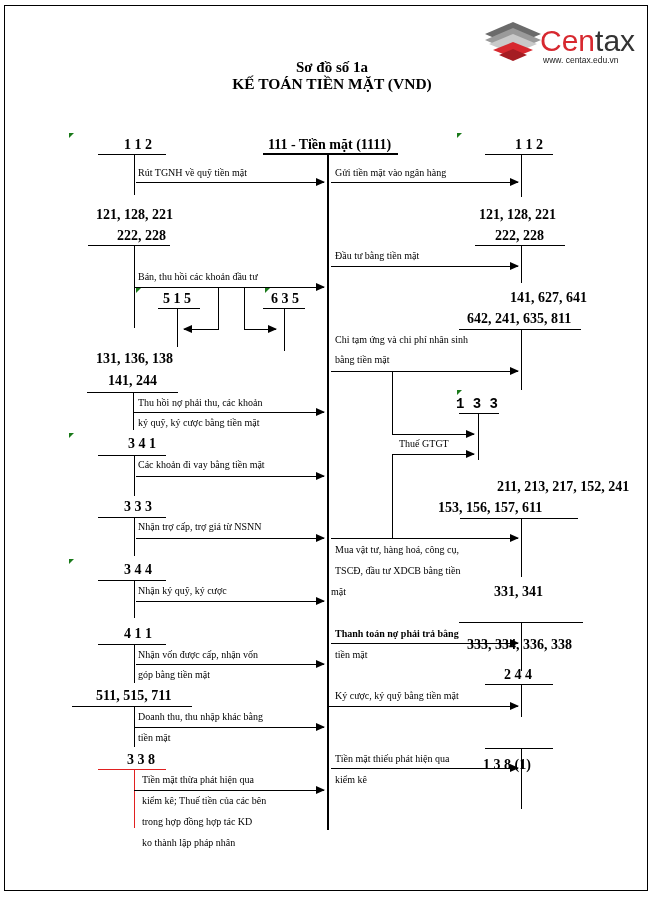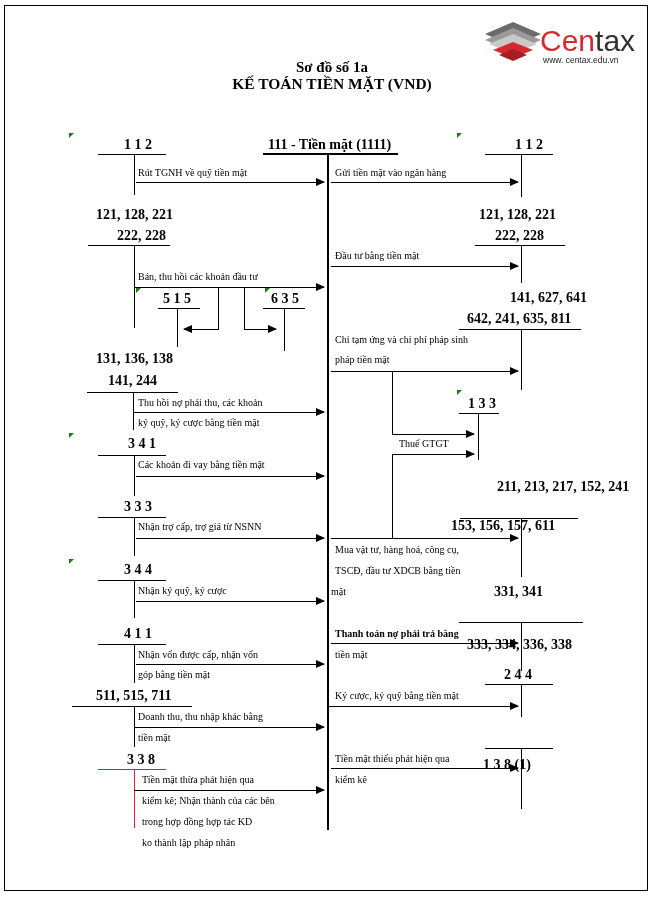--- a/index.html
+++ b/index.html
@@ -115,56 +115,56 @@
 <div class="vl" style="left:134px;top:707px;height:40px;"></div>
 <div class="t" style="left:138px;top:709px;">Doanh thu, thu nhập khác bằng</div>
 <div class="arr" style="left:134px;top:727px;width:190px;"></div>
 <div class="t" style="left:138px;top:730px;">tiền mặt</div>
 
 <div class="t b" style="left:127px;top:752px;">3 3 8</div>
 <div class="hl red" style="left:98px;top:769px;width:68px;"></div>
 <div class="vl red" style="left:134px;top:770px;height:58px;"></div>
 <div class="t" style="left:142px;top:772px;">Tiền mặt thừa phát hiện qua</div>
 <div class="arr" style="left:134px;top:790px;width:190px;"></div>
-<div class="t" style="left:142px;top:793px;">kiểm kê; Nhận thành của các bên</div>
+<div class="t" style="left:142px;top:793px;">kiểm kê; Thuế tiền của các bên</div>
 <div class="t" style="left:142px;top:814px;">trong hợp đồng hợp tác KD</div>
 <div class="t" style="left:142px;top:835px;">ko thành lập pháp nhân</div>
 
 <div class="t b" style="left:515px;top:137px;">1 1 2</div>
 <div class="hl" style="left:485px;top:154px;width:68px;"></div>
 <div class="vl" style="left:521px;top:155px;height:42px;"></div>
 <div class="t" style="left:335px;top:165px;">Gửi tiền mặt vào ngân hàng</div>
 <div class="arr" style="left:331px;top:182px;width:187px;"></div>
 
 <div class="t b" style="left:479px;top:207px;">121, 128, 221</div>
 <div class="t b" style="left:495px;top:228px;">222, 228</div>
 <div class="hl" style="left:475px;top:245px;width:90px;"></div>
 <div class="vl" style="left:521px;top:246px;height:37px;"></div>
 <div class="t" style="left:335px;top:248px;">Đầu tư bằng tiền mặt</div>
 <div class="arr" style="left:331px;top:266px;width:187px;"></div>
 
 <div class="t b" style="left:483px;top:290px;margin-left:27px;">141, 627, 641</div>
 <div class="t b" style="left:467px;top:311px;">642, 241, 635, 811</div>
 <div class="hl" style="left:459px;top:329px;width:122px;"></div>
 <div class="vl" style="left:521px;top:330px;height:60px;"></div>
-<div class="t" style="left:335px;top:332px;">Chi tạm ứng và chi phí pháp sinh</div>
-<div class="t" style="left:335px;top:352px;">pháp tiền mặt</div>
+<div class="t" style="left:335px;top:332px;">Chi tạm ứng và chi phí nhân sinh</div>
+<div class="t" style="left:335px;top:352px;">bằng tiền mặt</div>
 <div class="arr" style="left:331px;top:371px;width:187px;"></div>
 
 <div class="vl" style="left:392px;top:372px;height:62px;"></div>
-<div class="t b" style="left:468px;top:396px;">1 3 3</div>
+<div class="t b" style="left:456px;top:396px;font-family:Liberation Mono, monospace;">1 3 3</div>
 <div class="hl" style="left:459px;top:413px;width:40px;"></div>
 <div class="vl" style="left:478px;top:414px;height:46px;"></div>
 <div class="arr" style="left:392px;top:434px;width:82px;"></div>
 <div class="t" style="left:399px;top:436px;">Thuế GTGT</div>
 <div class="arr" style="left:392px;top:454px;width:82px;"></div>
 <div class="vl" style="left:392px;top:454px;height:85px;"></div>
 
 <div class="t b" style="left:463px;top:479px;margin-left:34px;">211, 213, 217, 152, 241</div>
-<div class="t b" style="left:451px;top:500px;margin-top:18px;">153, 156, 157, 611</div>
+<div class="t b" style="left:438px;top:500px;">153, 156, 157, 611</div>
 <div class="hl" style="left:460px;top:518px;width:118px;"></div>
 <div class="vl" style="left:521px;top:519px;height:58px;"></div>
 <div class="arr" style="left:331px;top:538px;width:187px;"></div>
 <div class="t" style="left:335px;top:542px;">Mua vật tư, hàng hoá, công cụ,</div>
 <div class="t" style="left:335px;top:563px;">TSCĐ, đầu tư XDCB bằng tiền</div>
 <div class="t" style="left:331px;top:584px;">mặt</div>
 
 <div class="t b" style="left:494px;top:584px;">331, 341</div>
 <div class="t b" style="left:467px;top:637px;">333, 334, 336, 338</div>
 <div class="hl" style="left:459px;top:622px;width:124px;"></div>

